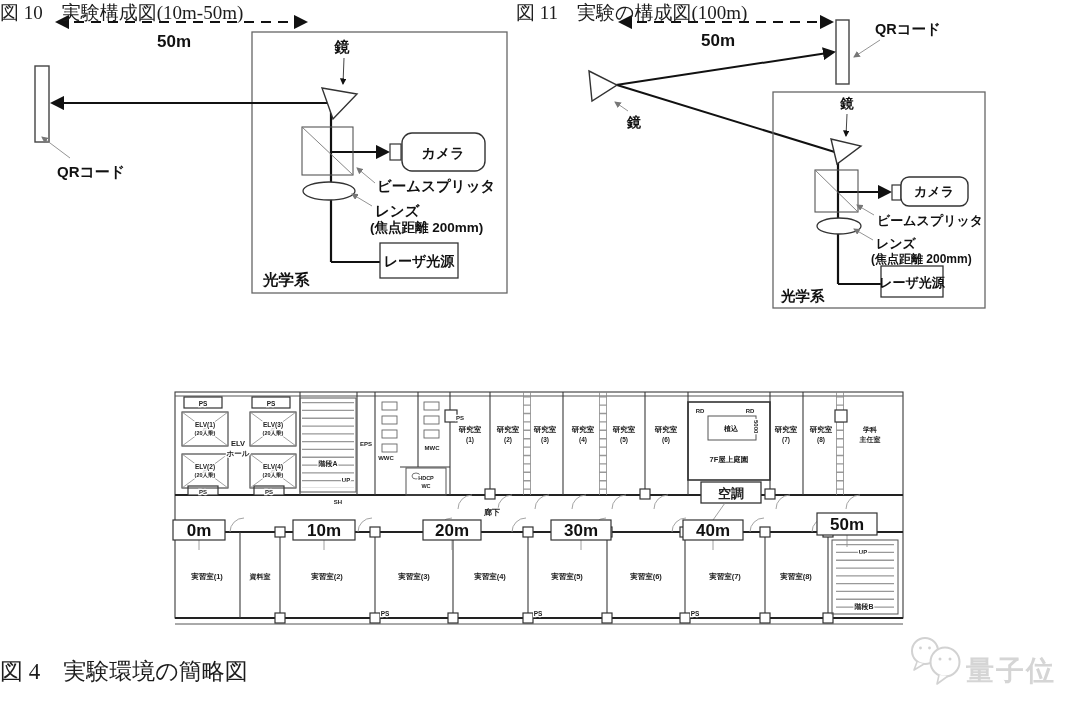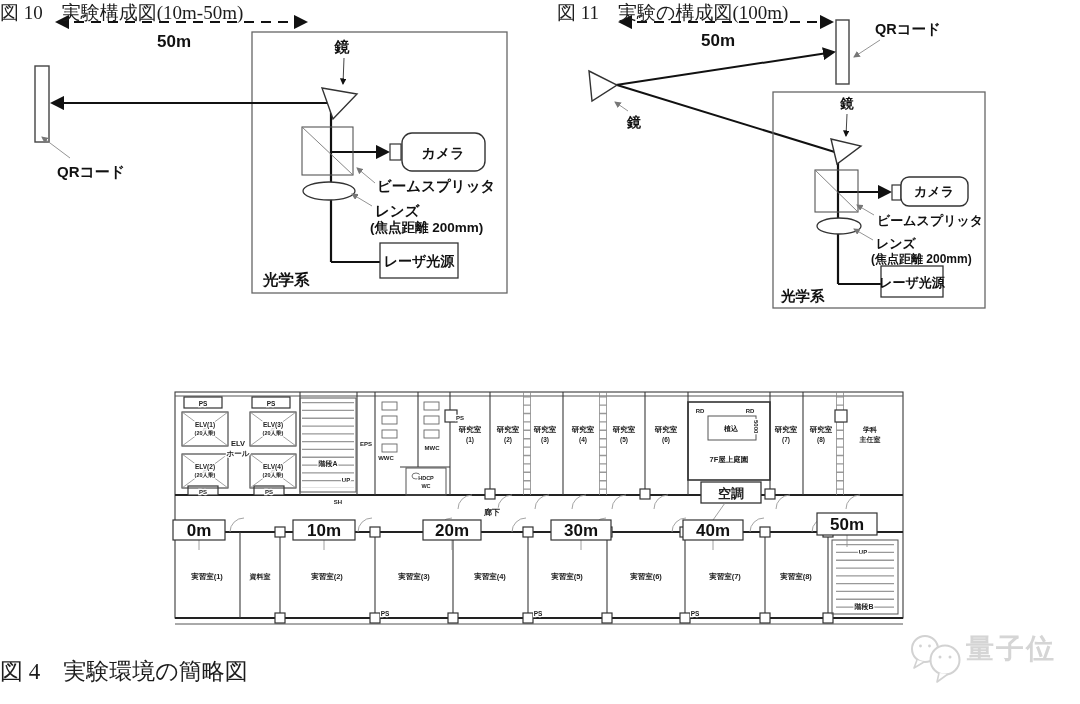--- a/index.html
+++ b/index.html
@@ -119,21 +119,21 @@
     <line x1="334" y1="215" x2="317" y2="205" stroke="#888" stroke-width=".9" marker-end="url(#ag)"></line>
     <text x="337" y="225" font-size="13" class="lbl">ビームスプリッタ</text>
     <ellipse cx="299" cy="226" rx="22" ry="8" fill="#fff" stroke="#333" stroke-width="1.3"></ellipse>
     <line x1="333" y1="240" x2="314" y2="229" stroke="#888" stroke-width=".9" marker-end="url(#ag)"></line>
     <text x="336" y="248" font-size="13" class="lbl">レンズ</text>
     <text x="331" y="263" font-size="12" class="lbl">(焦点距離 200mm)</text>
     <rect x="341" y="266" width="62" height="31" fill="#fff" stroke="#333" stroke-width="1.3"></rect>
     <text x="372" y="287" text-anchor="middle" font-size="13" class="lbl">レーザ光源</text>
     <text x="241" y="301" font-size="14.5" class="lbl">光学系</text>
   </svg>
-  <div class="caption" style="left:557px;top:318;width:485px;font-size:19px">図 11　実験の構成図(100m)</div>
+  <div class="caption" style="left:516px;top:318;width:485px;font-size:19px">図 11　実験の構成図(100m)</div>
 
   <svg id="fp" class="abs" style="left:160px;top:372px" width="760" height="280" viewBox="0 0 760 280">
 
     <rect x="15" y="20" width="728" height="226" class="w"></rect>
     <line x1="15" y1="24" x2="743" y2="24" class="w2"></line>
     <line x1="15" y1="252" x2="743" y2="252" class="w2"></line>
 
     <line x1="15" y1="123" x2="743" y2="123" class="wt"></line>
     <line x1="15" y1="160" x2="743" y2="160" class="wt"></line>
     <line x1="15" y1="246" x2="743" y2="246" class="wt"></line>
@@ -356,21 +356,21 @@
     <text x="565" y="207" text-anchor="middle" font-size="7.5">実習室(7)</text>
     <text x="636" y="207" text-anchor="middle" font-size="7.5">実習室(8)</text>
     <text x="704" y="237" text-anchor="middle" font-size="7">階段B</text>
     <text x="703" y="182" text-anchor="middle" font-size="6">UP</text>
     <text x="225" y="244" text-anchor="middle" font-size="6.5">PS</text>
     <text x="378" y="244" text-anchor="middle" font-size="6.5">PS</text>
     <text x="535" y="244" text-anchor="middle" font-size="6.5">PS</text>
   </svg>
   <div class="caption" style="left:0;top:656px;width:1080px;font-size:23px">図 4　実験環境の簡略図</div>
 
-  <div class="abs" style="left:900px;top:630px;width:175px;height:60px;display:flex;align-items:flex-start;">
+  <div class="abs" style="left:900px;top:630px;width:175px;height:60px;display:flex;align-items:flex-end;">
     <svg width="66" height="58" viewBox="0 0 66 58">
       <circle cx="25" cy="19" r="13" fill="#fff" stroke="#d2d2d2" stroke-width="2"></circle>
       <path d="M17 30 L14 38 L24 32" fill="#fff" stroke="#d2d2d2" stroke-width="1.6" stroke-linejoin="round"></path>
       <circle cx="20.5" cy="16" r="1.4" fill="#d2d2d2"></circle>
         <circle cx="29.5" cy="16" r="1.4" fill="#d2d2d2"></circle>
       <circle cx="45" cy="30" r="14.5" fill="#fff" stroke="#d2d2d2" stroke-width="2"></circle>
       <path d="M39 43 L37 52 L48 44" fill="#fff" stroke="#d2d2d2" stroke-width="1.6" stroke-linejoin="round"></path>
       <circle cx="40" cy="27" r="1.5" fill="#d2d2d2"></circle>
         <circle cx="50" cy="27" r="1.5" fill="#d2d2d2"></circle>
     </svg>

